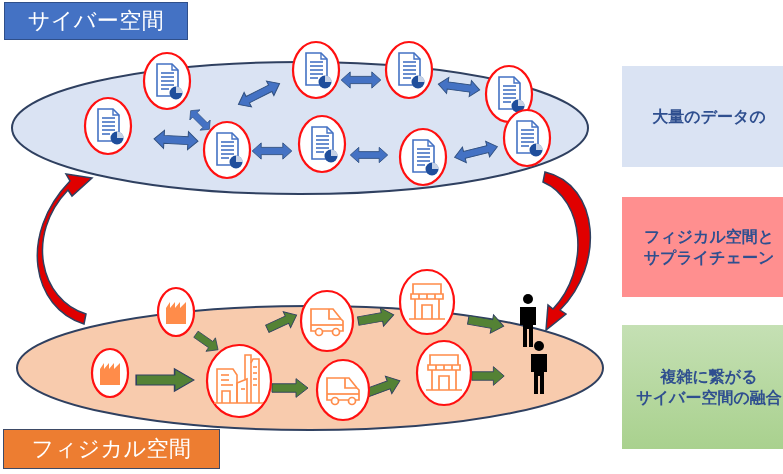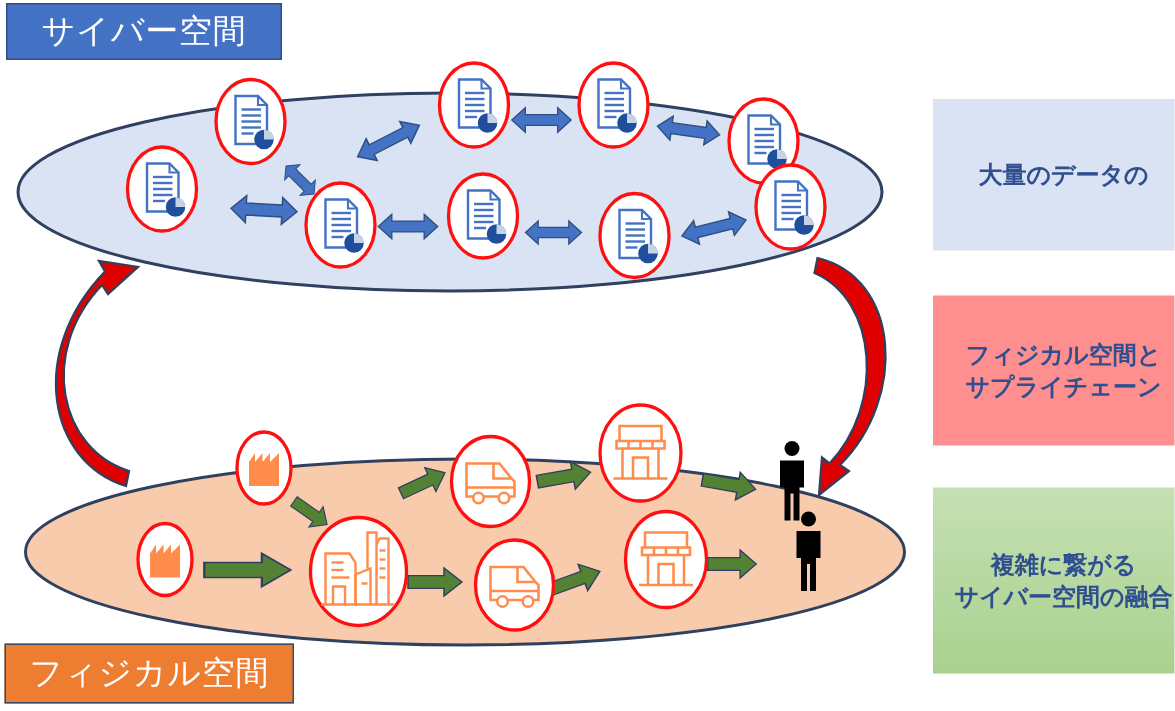--- a/index.html
+++ b/index.html
@@ -1,20 +1,20 @@
 <!DOCTYPE html>
 <html><head>
 <meta charset="utf-8">
 <style>
   html,body{margin:0;padding:0;background:#ffffff;}
   body{width:783px;height:474px;position:relative;overflow:hidden;font-family:"DejaVu Sans","Liberation Sans",sans-serif;}
   #stage{position:absolute;left:0;top:0;width:783px;height:474px;}
   .label-box{position:absolute;color:#ffffff;font-weight:normal;display:flex;align-items:center;justify-content:center;box-sizing:border-box;font-size:22px;letter-spacing:0.5px;}
   #cyber-label{left:4px;top:2px;width:184px;height:38px;background:#4472c4;border:1.5px solid #2f4f8a;}
-  #physical-label{left:3px;top:429px;width:193px;height:40px;background:#ed7d31;border:1.5px solid #3d4a66;}
+  #physical-label{left:3px;top:429px;width:217px;height:40px;background:#ed7d31;border:1.5px solid #3d4a66;}
   .side-box{position:absolute;left:622px;width:174px;box-sizing:border-box;display:flex;flex-direction:column;align-items:center;justify-content:center;color:#2f4f8f;font-weight:bold;font-size:16px;line-height:21px;text-align:center;}
   #box-data{top:66px;height:101px;background:#dae3f3;}
   #box-fusion{top:197px;height:100px;background:#ff8f8f;}
   #box-supply{top:325px;height:124px;background:linear-gradient(#c5e0b4,#a9d18e);}
 </style>
 </head>
 <body>
 
 <svg id="stage" width="783" height="474" viewBox="0 0 783 474">
   <defs>

